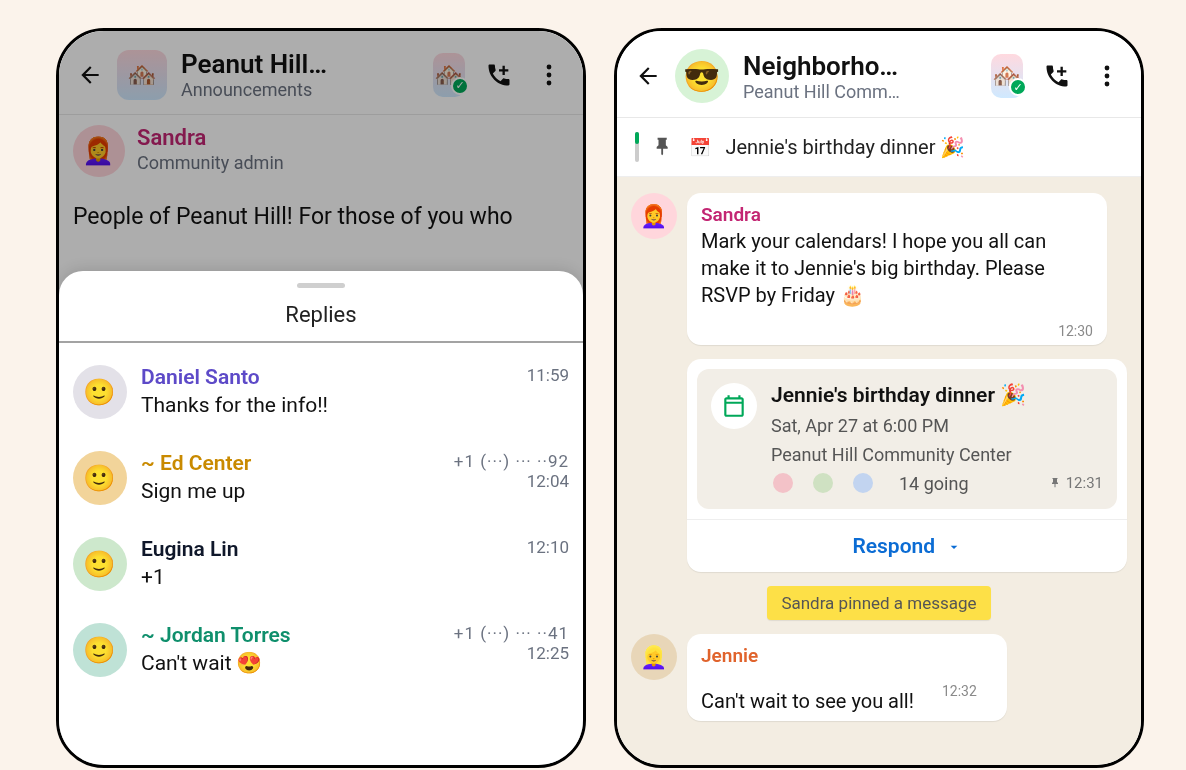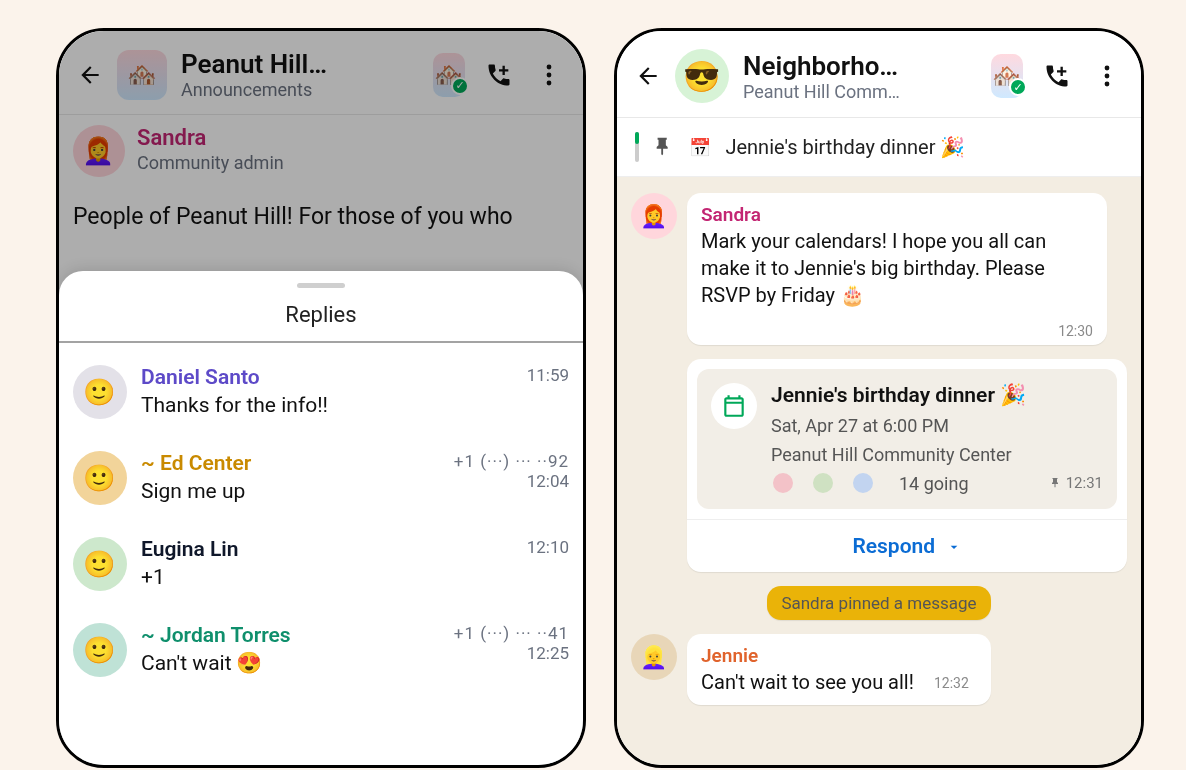--- a/index.html
+++ b/index.html
@@ -88,21 +88,21 @@
   .event-card { background:#f2eee7; margin:10px; border-radius:12px; padding:14px; display:flex; gap:14px; }
   .ev-icon { width:46px; height:46px; border-radius:50%; background:#fff; display:flex; align-items:center; justify-content:center; }
   .ev-title { font-size:21px; font-weight:600; color:#111; }
   .ev-line { font-size:18px; color:#555; margin-top:8px; }
   .ev-footer { display:flex; align-items:center; gap:24px; margin-top:6px; }
   .mini-av { width:24px; height:24px; border-radius:50%; background:#ddd; display:inline-block; margin-left:-8px; border:2px solid #f2eee7; }
   .mini-av:first-child { margin-left:0; }
   .ev-time { margin-left:auto; font-size:15px; color:#777; display:flex; align-items:center; gap:4px; }
   .respond { text-align:center; padding:14px 0; border-top:1px solid #eee; color:#0b6cd4; font-weight:600; font-size:21px; cursor:pointer; }
 
-  .sys-pill { align-self:center; background:#eab308; border-radius:14px; padding:7px 14px; font-size:17px; color:#555; box-shadow:0 1px 1px rgba(0,0,0,.08); }
+  .sys-pill { align-self:center; background:#fde047; border-radius:4px; padding:7px 14px; font-size:17px; color:#555; box-shadow:0 1px 1px rgba(0,0,0,.08); }
 
   svg { display:block; }
 </style>
 </head>
 <body>
 
 <div class="phone left">
   <div class="header">
     <button class="back-btn">
       <svg width="26" height="26" viewBox="0 0 24 24">
@@ -289,20 +289,20 @@
         </div>
       </div>
     </div>
 
     <div class="sys-pill">Sandra pinned a message</div>
 
     <div class="row">
       <div class="profile" style="width:46px;height:46px;background:#e8d6b8;font-size:22px;">👱‍♀️</div>
       <div class="bubble">
         <div class="sender" style="color:#e0632c;">Jennie</div>
-        <div style="display:flex; gap:12px;">
+        <div style="display:flex; align-items:flex-end; gap:12px;">
           <div class="msg-text" style="margin-top:2px;">Can't wait to see you all!</div>
-          <div class="time" style="margin:8px;">12:32</div>
+          <div class="time" style="margin:16px;">12:32</div>
         </div>
       </div>
     </div>
   </div>
 </div>
 
 </body></html>

